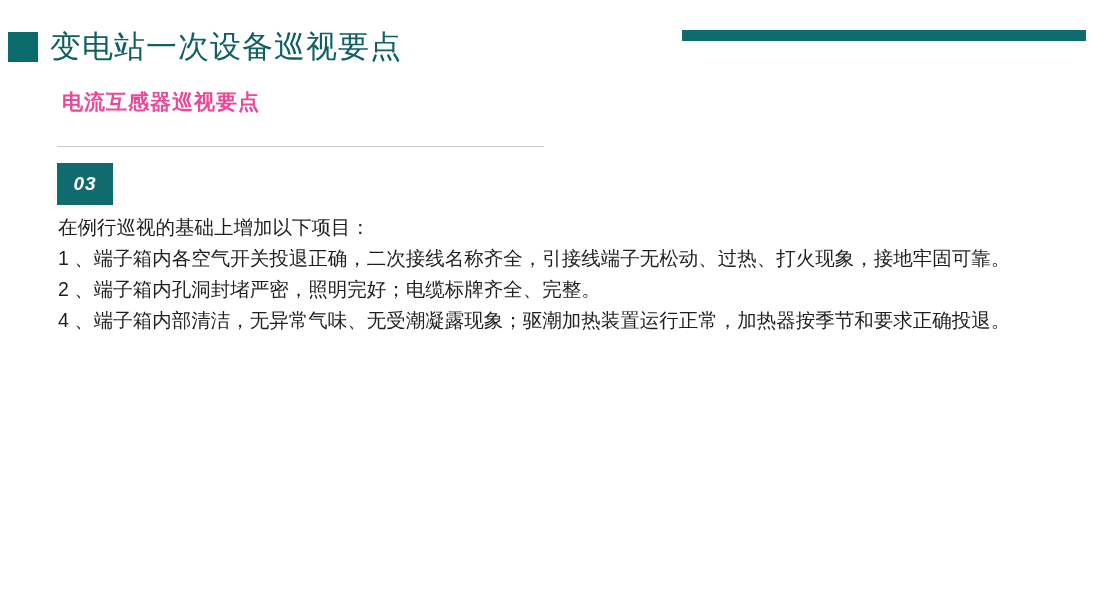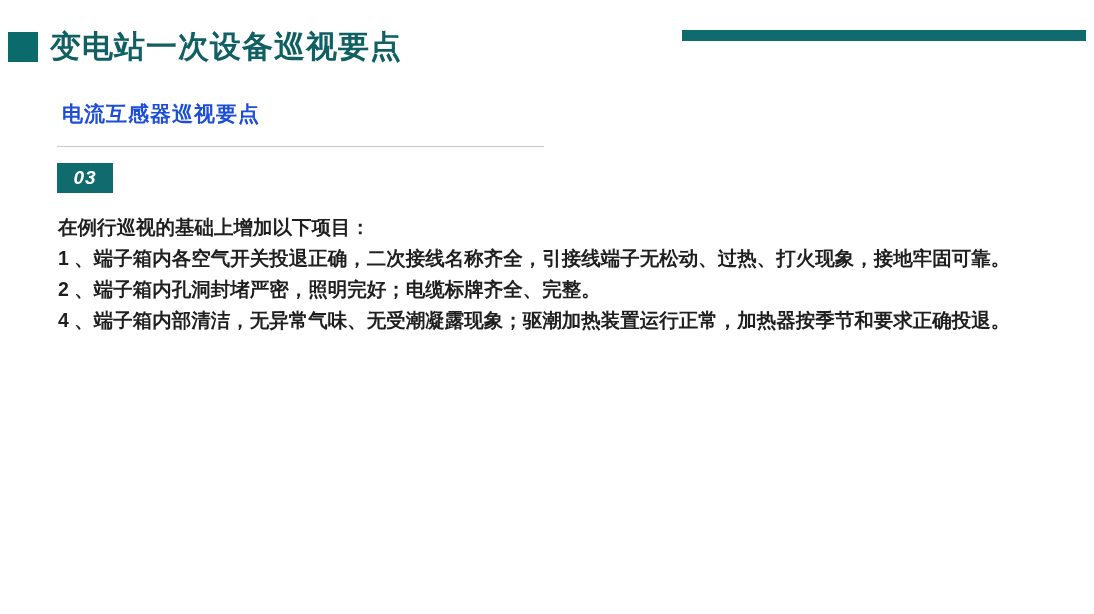--- a/index.html
+++ b/index.html
@@ -30,41 +30,41 @@
   .title-square {
     width: 30px;
     height: 30px;
     background: #0b6b6b;
     margin-left: 8px;
     margin-right: 12px;
     flex: 0 0 auto;
   }
   .slide-title {
     font-size: 31px;
-    font-weight: bold;
+    font-weight: normal;
     color: #0f5f63;
     letter-spacing: 1px;
     white-space: nowrap;
   }
   .header-bar {
     position: absolute;
     right: 8px;
     top: 30px;
     width: 404px;
     height: 11px;
     background: #0f6b6e;
   }
   
   .subtitle {
     position: absolute;
     left: 62px;
-    top: 100px;
+    top: 88px;
     font-size: 21px;
     font-weight: bold;
-    color: #1d4ed8;
+    color: #ec4899;
     letter-spacing: 1px;
     white-space: nowrap;
   }
   .subtitle-rule {
     position: absolute;
     left: 57px;
     top: 146px;
     width: 487px;
     height: 1px;
     background: #c9c9c9;
@@ -72,21 +72,21 @@
   
   .section-row {
     position: absolute;
     left: 57px;
     top: 163px;
     display: flex;
     align-items: center;
   }
   .badge {
     width: 56px;
-    height: 30px;
+    height: 42px;
     background: #0f6b6e;
     color: #ffffff;
     font-size: 19px;
     font-weight: bold;
     font-style: italic;
     display: flex;
     align-items: center;
     justify-content: center;
     letter-spacing: 1px;
     flex: 0 0 auto;
@@ -100,21 +100,20 @@
   }
   
   .body-text {
     position: absolute;
     left: 58px;
     top: 212px;
     width: 975px;
     font-size: 19.5px;
     line-height: 31px;
     color: #1f1f1f;
-    font-weight: bold;
   }
   .body-text p {
     margin: 0;
   }
 </style>
 </head>
 <body>
 
 <div class="slide">
 

